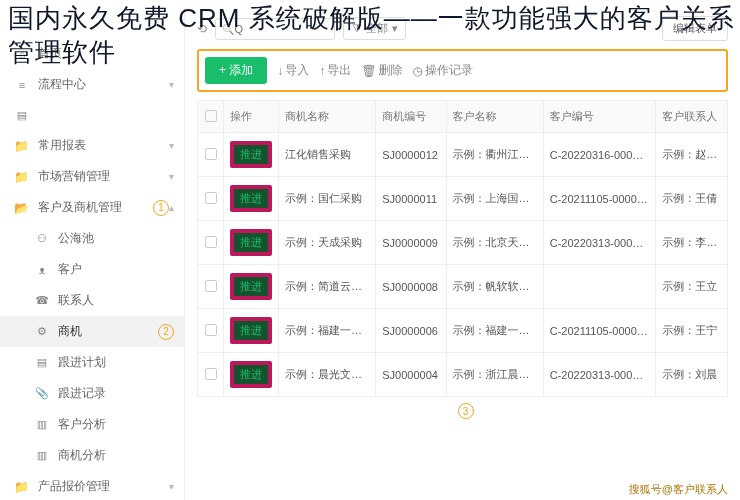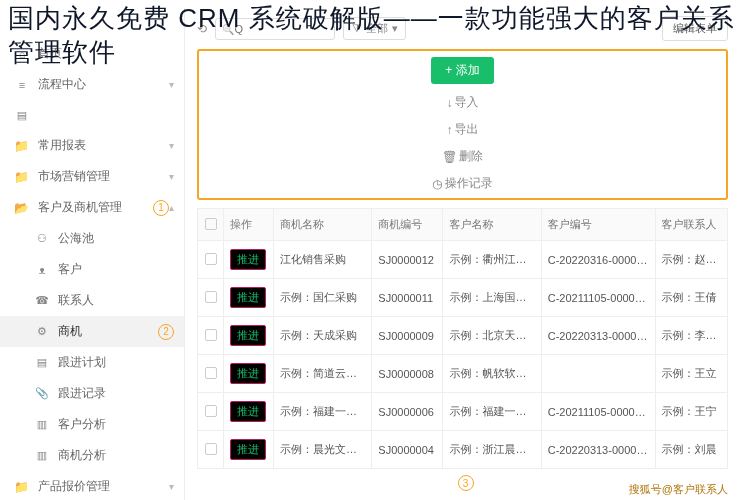--- a/index.html
+++ b/index.html
@@ -16,29 +16,29 @@
 .nav-item .chev { color: #bbb; font-size: 10px; }
 .badge-circle { display: inline-flex; align-items: center; justify-content: center; width: 16px; height: 16px; border-radius: 50%; border: 1px solid #f5a623; color: #f5a623; font-size: 10px; margin-left: 6px; }
 .main { flex: 1; display: flex; flex-direction: column; overflow: hidden; }
 .topbar { display: flex; align-items: center; padding: 8px 12px; gap: 8px; color: #888; }
 .search-box { display: flex; align-items: center; border: 1px solid #ddd; border-radius: 3px; padding: 3px 6px; width: 120px; }
 .search-box input { border: none; outline: none; width: 80px; font-size: 11px; }
 .filter-pill { display: flex; align-items: center; gap: 4px; border: 1px solid #ddd; border-radius: 3px; padding: 3px 8px; font-size: 11px; cursor: pointer; }
 .topbar .spacer { flex: 1; }
 .btn-secondary { border: 1px solid #ddd; background: #fff; padding: 4px 10px; border-radius: 3px; font-size: 11px; cursor: pointer; color: #555; margin-left: 9px; }
 .toolbar-wrap { padding: 0 12px 8px 12px; }
-.toolbar-outline { border: 2px solid #f5a623; border-radius: 3px; padding: 6px; display: flex; align-items: center; gap: 10px; flex-direction: column; }
+.toolbar-outline { border: 2px solid #f5a623; border-radius: 3px; padding: 6px; display: flex; align-items: center; gap: 10px; }
 .btn-add { background: #19be6b; color: #fff; border: none; padding: 5px 14px; border-radius: 3px; font-size: 12px; cursor: pointer; }
 .tool-link { color: #888; font-size: 12px; cursor: pointer; display: inline-flex; align-items: center; gap: 2px; }
 .table-wrap { flex: 1; overflow: auto; padding: 0 12px; }
 table { width: 100%; border-collapse: collapse; font-size: 11px; }
 th, td { border: 1px solid #eee; padding: 8px 6px; text-align: left; color: #555; white-space: nowrap; overflow: hidden; text-overflow: ellipsis; }
 th { background: #fafafa; font-weight: normal; color: #777; }
 td.op-cell, th.op-cell { width: 50px; }
-.btn-promote { border: 1px solid #be185d; color: #19be6b; background: #000000; padding: 2px 6px; border-radius: 2px; font-size: 11px; cursor: pointer; }
+.btn-promote { border: 4px solid #be185d; color: #19be6b; background: #14532d; padding: 2px 6px; border-radius: 2px; font-size: 11px; cursor: pointer; }
 .chk { width: 26px; text-align: center; }
 .cbx { width: 12px; height: 12px; border: 1px solid #ccc; display: inline-block; border-radius: 2px; cursor: pointer; }
 .col-name { max-width: 95px; }
 .col-code { max-width: 70px; }
 .col-cust { max-width: 95px; }
 .col-cnum { max-width: 110px; }
 .col-contact { max-width: 70px; }
 .badge-center { text-align: center; padding: 6px 0; }
 .footer-credit { position: absolute; bottom: 2px; right: 8px; font-size: 11px; color: #b0760a; background: rgba(255,255,255,0.8); padding: 1px 4px; }
 .icon-search::before { content: "🔍"; filter: grayscale(1) opacity(0.6); font-size:10px; }

